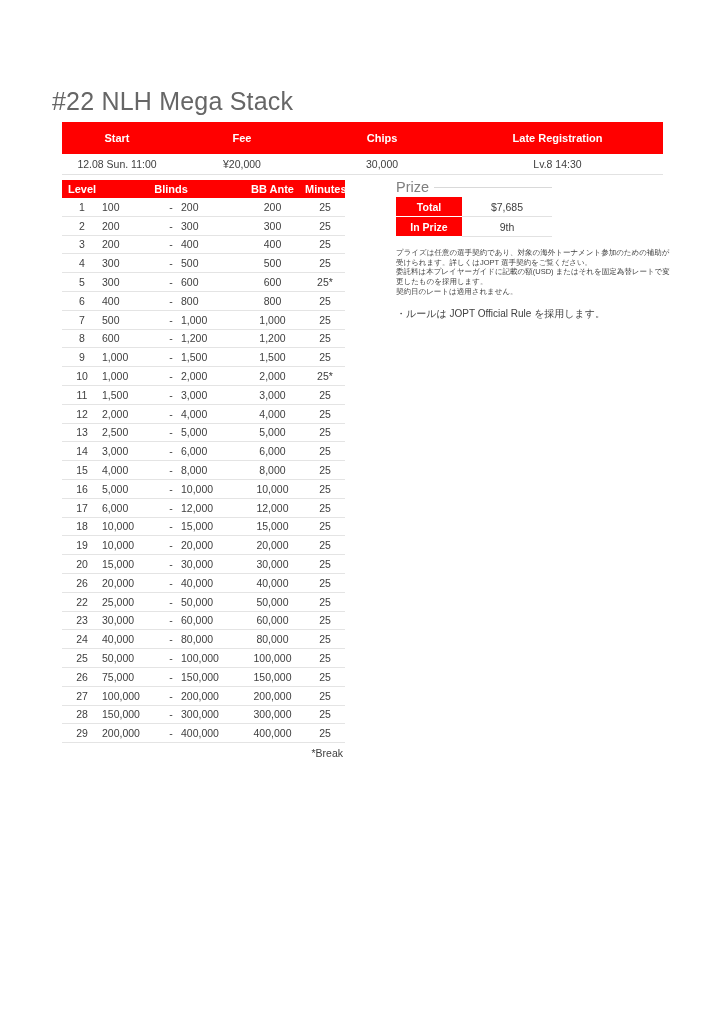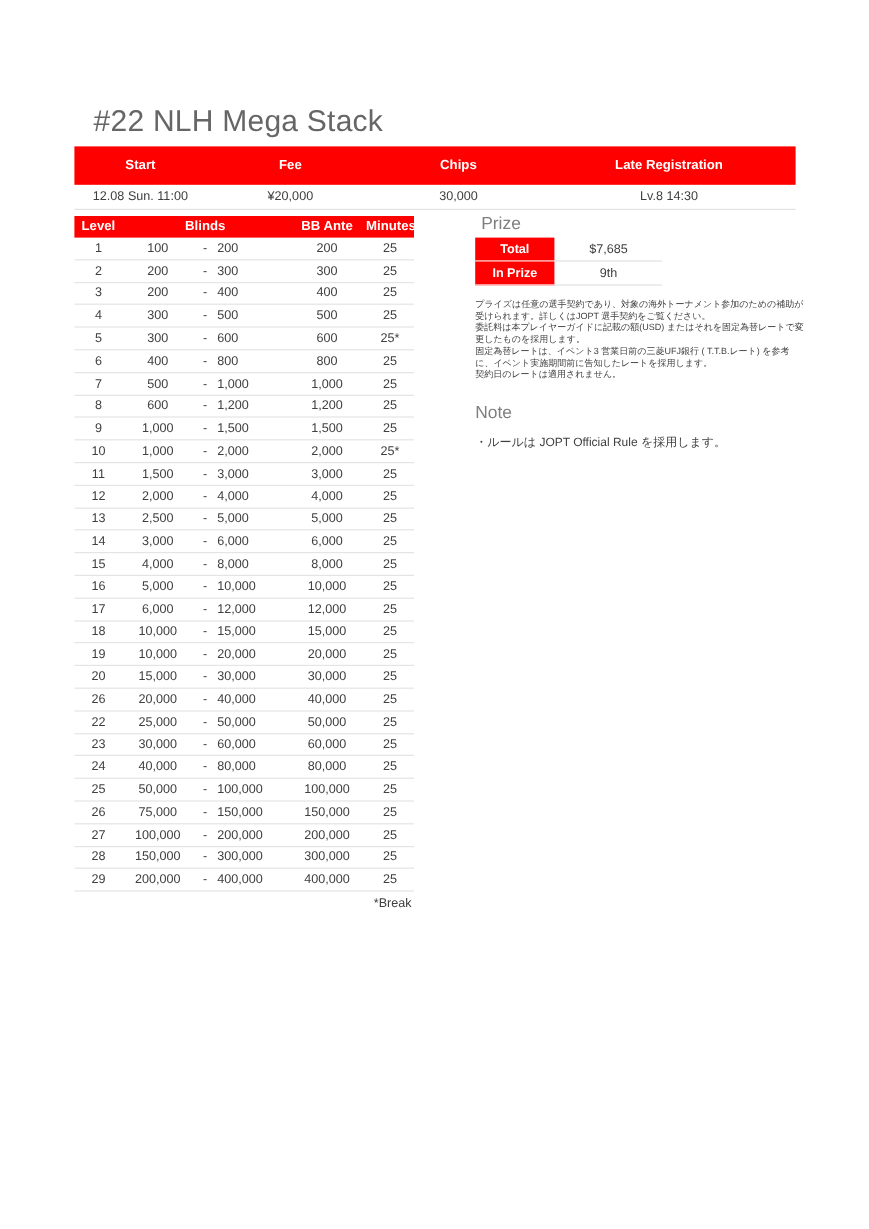--- a/index.html
+++ b/index.html
@@ -7,21 +7,21 @@
   body {
     width:724px; height:1024px;
     font-family:"Liberation Sans", sans-serif;
     color:#404040;
     position:relative;
   }
   .page { position:relative; width:724px; height:1024px; background:#fff; overflow:hidden; }
 
   
   .title {
-    position:absolute; left:78px; top:87px;
+    position:absolute; left:52px; top:87px;
     font-size:25px; font-weight:400; color:#666666;
     letter-spacing:0.2px;
   }
 
   
   .info-table { position:absolute; left:62px; top:122px; width:601px; }
   .info-header { display:flex; background:var(--red); height:32px; align-items:center; }
   .info-header .cell { color:#fff; font-weight:bold; font-size:11px; text-align:center; }
   .info-values { display:flex; height:21px; align-items:center; border-bottom:1px solid #E2E2E2; }
   .info-values .cell { font-size:10.5px; text-align:center; color:#404040; }
@@ -36,29 +36,29 @@
   .c-level { width:40px; text-align:center; }
   .c-blinds { width:138px; text-align:center; }
   .c-ante { width:65px; text-align:center; }
   .c-min { width:40px; text-align:center; }
   .srow {
     display:flex; height:18.8px; align-items:center;
     border-bottom:1px solid #E4E4E4;
     font-size:10.5px; color:#404040;
   }
   .srow .c-blinds { display:flex; align-items:center; }
-  .c-blinds .sb { flex:1; text-align:center; }
+  .c-blinds .sb { flex:1; text-align:left; }
   .c-blinds .dash { width:20px; text-align:center; }
   .c-blinds .bb { flex:1; text-align:left; }
   .footnote { width:283px; text-align:right; font-size:10.5px; padding:4px 2px 0 0; color:#404040; }
 
   
   .right-panel { position:absolute; left:396px; top:179px; width:277px; }
   .panel-heading {
-    font-size:14.5px; color:#7f7f7f; display:flex; align-items:baseline; font-weight:400;flex-direction:column;
+    font-size:14.5px; color:#7f7f7f; display:flex; align-items:baseline; font-weight:400;
   }
   .prize-head { width:156px; }
   .panel-heading .rule { flex:1; border-bottom:1px solid #D9D9D9; margin-left:5px; transform:translateY(-4px); }
   .prize-table { width:156px; margin-top:2px; }
   .prize-row { display:flex; height:20px; }
   .prize-label {
     width:66px; background:var(--red); color:#fff; font-weight:bold; font-size:10.5px;
     display:flex; align-items:center; justify-content:center;
     border-bottom:1px solid #ffffff;
   }
@@ -407,21 +407,19 @@
       </div>
       <div class="prize-row">
         <div class="prize-label">In Prize</div>
         <div class="prize-value">9th</div>
       </div>
     </div>
 
     <div class="jp-notes">
       <p>プライズは任意の選手契約であり、対象の海外トーナメント参加のための補助が受けられます。詳しくはJOPT 選手契約をご覧ください。</p>
       <p>委託料は本プレイヤーガイドに記載の額(USD) またはそれを固定為替レートで変更したものを採用します。</p>
-      <p>固定為替レートは、イベント3 営業日前の三菱UFJ銀行 ( T.T.B.レート) を参考に、イベント実施期間前に告知したレートを採用します。</p>
       <p>契約日のレートは適用されません。</p>
     </div>
 
-    <div class="note-heading">Note</div>
     <div class="note-text">・ルールは JOPT Official Rule を採用します。</div>
   </div>
 
 </div>
 
 </body></html>

